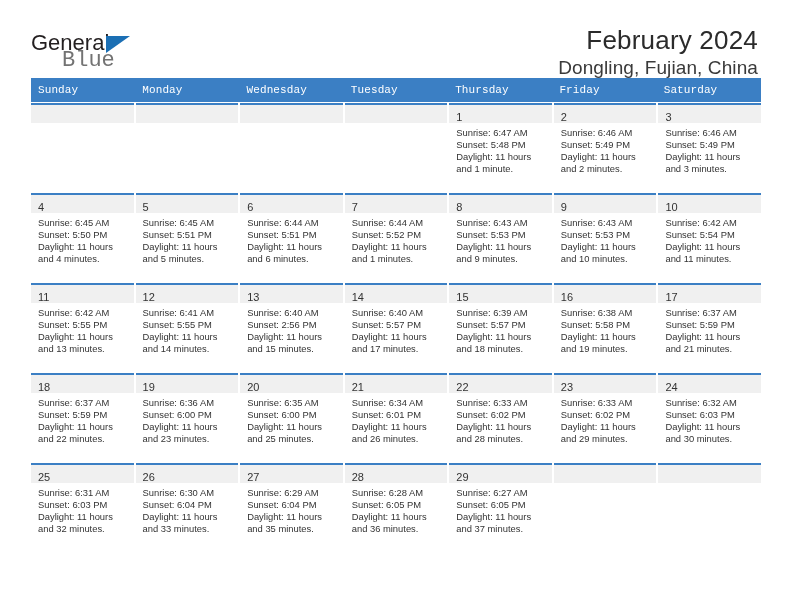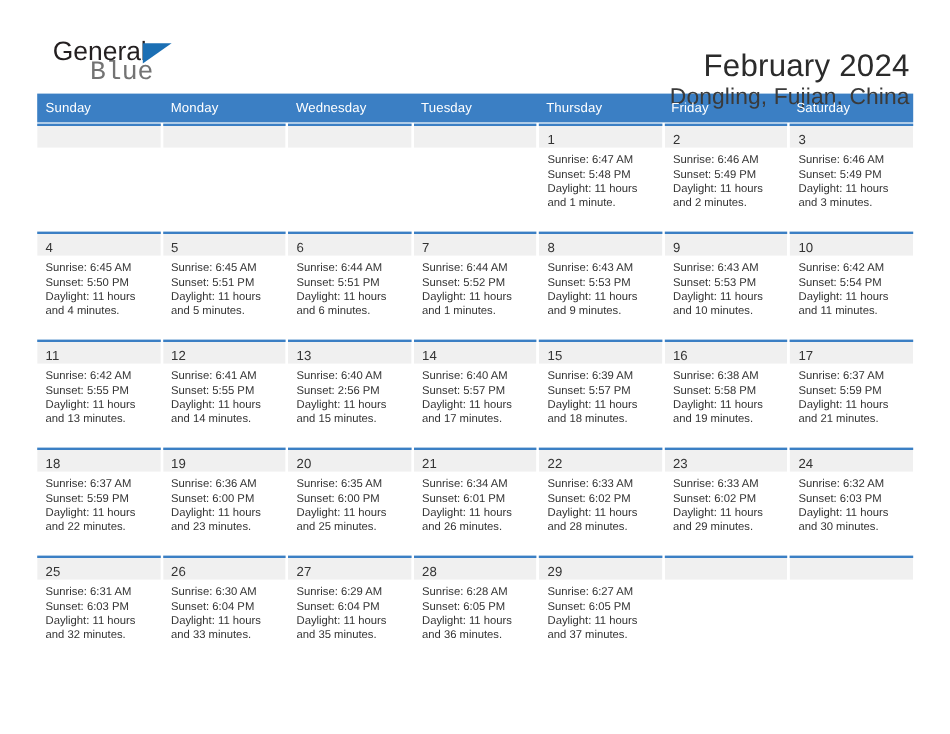--- a/index.html
+++ b/index.html
@@ -21,21 +21,21 @@
     height: 612px;
     box-sizing: border-box;
     padding: 0;
   }
 
   
   .header {
     display: flex;
     align-items: flex-start;
     justify-content: space-between;
-    padding: 26px 34px 0 44px;
+    padding: 26px 34px 0 31px;
     box-sizing: border-box;
     height: 78px;
   }
   .logo-block {
     display: block;
     line-height: 1;
     padding-top: 6px;
   }
   .logo-row1 {
     position: relative;
@@ -68,38 +68,38 @@
   }
   .title-block {
     text-align: right;
   }
   .cal-title {
     font-size: 26px;
     color: #2b2b2b;
     font-weight: normal;
     line-height: 1.15;
     letter-spacing: 0.2px;
-    margin-top: 14px;
   }
   .cal-subtitle {
     font-size: 19px;
     color: #3a3a3a;
     margin-top: 1px;
     letter-spacing: 0.1px;
   }
 
   
   .calendar {
     margin: 0 31px 0 31px;
     width: 730px;
   }
   .weekdays {
     display: grid;
     grid-template-columns: repeat(7, 1fr);
     background: #3b7fc4;
+    font-family: Liberation Mono, monospace;
   }
   .weekday {
     color: #ffffff;
     font-size: 11px;
     padding: 6px 0 6px 7px;
     box-sizing: border-box;
     letter-spacing: 0.1px;
   }
   .week {
     display: grid;

